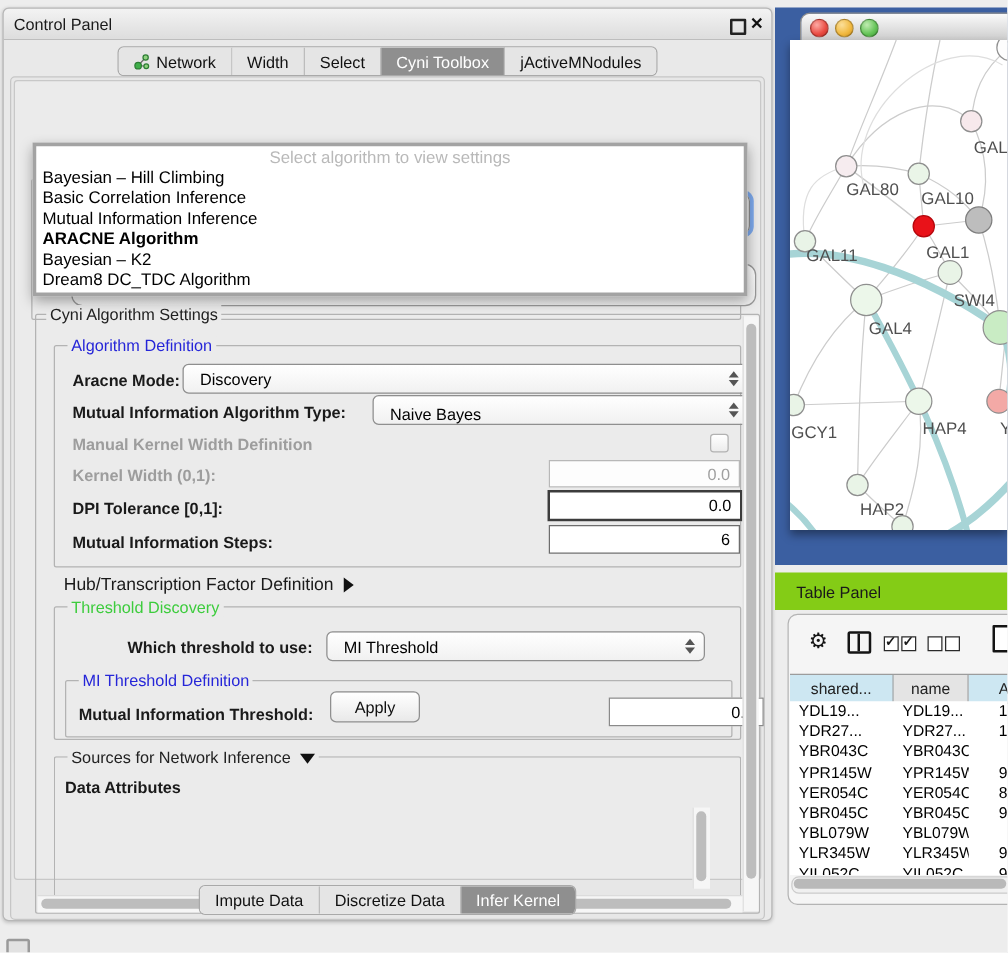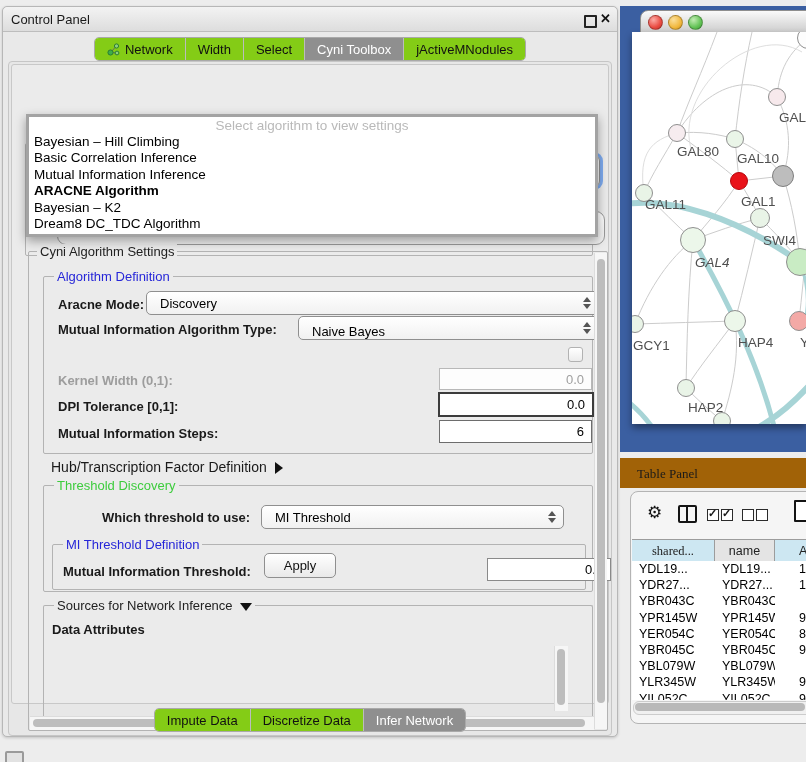--- a/index.html
+++ b/index.html
@@ -14,21 +14,21 @@
                border-bottom:1px solid #bdbdbd;border-radius:5px 5px 0 0;}
   #cp-title{left:8px;top:5px;font-size:13px;color:#1a1a1a;}
   #cp-float{left:581px;top:8px;width:9px;height:9px;border:2px solid #222;border-radius:1px;}
   #cp-close{left:597px;top:4px;font-size:13px;font-weight:bold;color:#111;}
   #cp-close::before{content:"✕";}
 
   
   .segbar{display:flex;height:22px;border:1px solid #a9a9a9;border-radius:5px;background:#fff;
           overflow:hidden;font-size:13px;}
   .seg{display:flex;align-items:center;gap:5px;padding:0 12px;border-right:1px solid #bcbcbc;
-       background:#84cc16;color:#111;white-space:nowrap;}
+       background:#e5e5e5;color:#111;white-space:nowrap;}
   .seg:last-child{border-right:none;}
   .seg.sel{background:#8f8f8f;color:#fff;}
   #top-tabs{left:0;right:0;top:30px;display:flex;justify-content:center;}
   #bottom-tabs{left:0;right:0;top:701px;display:flex;justify-content:center;}
   .neticon{display:inline-flex;width:13px;height:13px;}
 
   
   #cp-outer{left:5px;top:54px;width:602px;height:673px;background:#e7e7e7;
             border:1px solid #c6c6c6;border-radius:4px;}
   #cp-inner{left:8px;top:57px;width:596px;height:638px;background:#ebebeb;
@@ -112,21 +112,21 @@
   .tlight{position:absolute;top:4px;width:13px;height:13px;border-radius:50%;border:1px solid rgba(0,0,0,.25);}
   #tl-red{left:7px;background:radial-gradient(circle at 35% 30%,#fcaba5,#ea4b42 60%,#b93228);}
   #tl-yellow{left:27px;background:radial-gradient(circle at 35% 30%,#fbdf9a,#f1b83e 60%,#c78d1d);}
   #tl-green{left:47px;background:radial-gradient(circle at 35% 30%,#c1ecb2,#63c356 60%,#3f9636);}
   #net-canvas{left:632px;top:32px;width:174px;height:392px;background:#fff;overflow:hidden;
       box-shadow:0 4px 7px rgba(0,0,0,.4);}
   .node{position:absolute;border-radius:50%;border:1px solid #8f8f8f;box-sizing:border-box;}
   .node-label{position:absolute;font-size:13.5px;color:#4f4f4f;white-space:nowrap;}
 
   
-  #tp-titlebar{left:620px;top:458px;width:186px;height:30px;background:#a16207;font-family:Liberation Serif, serif;}
+  #tp-titlebar{left:620px;top:458px;width:186px;height:30px;background:#84cc16;}
   #tp-title{left:17px;top:8px;font-size:13px;color:#1a1a1a;}
   #tp-panel{left:630px;top:491px;width:186px;height:231px;background:#f5f5f5;
             border:1px solid #b4b4b4;border-radius:8px;}
   .tbicon{position:absolute;color:#141414;}
   #tb-gear{left:16px;top:10px;font-size:17px;}
   #tb-gear::before{content:"⚙";}
   #tb-columns{left:47px;top:13px;width:15px;height:14px;border:2px solid #141414;border-radius:2px;}
   #tb-columns::before{content:"";position:absolute;left:6px;top:0;width:2px;height:14px;background:#141414;}
   .cbx{position:absolute;top:17px;width:10px;height:10px;border:1.5px solid #2a2a2a;background:#fff;}
   .cbx.on::before{content:"✓";position:absolute;left:0px;top:-3px;font-size:11px;font-weight:bold;color:#1a1a1a;}
@@ -221,20 +221,21 @@
             <span>Discovery</span>
             <span class="spinner"></span>
           </div>
 
           <span class="lab" style="left:14px;top:45px;">Mutual Information Algorithm Type:</span>
           <div class="combo" style="left:254px;top:39px;width:286px;height:22px;align-items:flex-end;">
             <span>Naive Bayes</span>
             <span class="spinner"></span>
           </div>
 
+          <span class="lab dis" style="left:14px;top:71px;">Manual Kernel Width Definition</span>
           <div class="checkbox" style="left:524px;top:70px;"></div>
 
           <span class="lab dis" style="left:14px;top:96px;">Kernel Width (0,1):</span>
           <div class="field" style="left:395px;top:91px;width:144px;height:20px;border:1px solid #b8b8b8;color:#a0a0a0;background:#fdfdfd;">
             <span>0.0</span>
           </div>
 
           <span class="lab" style="left:14px;top:122px;">DPI Tolerance [0,1]:</span>
           <div class="field" style="left:394px;top:115px;width:145px;height:21px;border:2px solid #3c3c3c;">
             <span>0.0</span>
@@ -293,21 +294,21 @@
 
     <div id="bottom-tabs" class="abs">
       <div class="segbar" id="bottom-segbar">
           <div class="seg">
             <span>Impute Data</span>
           </div>
           <div class="seg">
             <span>Discretize Data</span>
           </div>
           <div class="seg sel">
-            <span>Infer Network</span>
+            <span>Infer Kernel</span>
           </div>
         </div>
     </div>
   </div>
 
   <div id="cp-corner-icon" class="abs"></div>
 
   <div id="net-desktop" class="abs"></div>
   <div id="net-titlebar" class="abs">
     <div id="tl-red" class="tlight"></div>
@@ -364,21 +365,21 @@
         <div class="node-label" style="left: 105px; top: 119px;">GAL10</div>
         <div class="node" style="left: 98px; top: 140px; width: 18px; height: 18px; background: rgb(233, 18, 25); border-color: rgb(181, 7, 13);"></div>
         <div class="node-label" style="left: 109px; top: 162px;">GAL1</div>
         <div class="node" style="left: 140px; top: 133px; width: 22px; height: 22px; background: rgb(189, 189, 189); border-color: rgb(126, 126, 126);"></div>
         <div class="node" style="left: 3px; top: 152px; width: 18px; height: 18px; background: rgb(233, 244, 231);"></div>
         <div class="node-label" style="left: 13px; top: 165px;">GAL11</div>
         <div class="node" style="left: 118px; top: 176px; width: 20px; height: 20px; background: rgb(233, 244, 231);"></div>
         <div class="node" style="left: 154px; top: 216px; width: 28px; height: 28px; background: rgb(201, 236, 196);"></div>
         <div class="node-label" style="left: 131px; top: 201px;">SWI4</div>
         <div class="node" style="left: 48px; top: 195px; width: 26px; height: 26px; background: rgb(236, 247, 234);"></div>
-        <div class="node-label" style="left: 63px; top: 223px; font-style: italic;">GAL4</div>
+        <div class="node-label" style="left: 63px; top: 223px;">GAL4</div>
         <div class="node" style="left: -6px; top: 283px; width: 18px; height: 18px; background: rgb(233, 244, 231);"></div>
         <div class="node-label" style="left: 1px; top: 306px;">GCY1</div>
         <div class="node" style="left: 92px; top: 278px; width: 22px; height: 22px; background: rgb(236, 247, 234);"></div>
         <div class="node-label" style="left: 106px; top: 303px;">HAP4</div>
         <div class="node" style="left: 157px; top: 279px; width: 20px; height: 20px; background: rgb(243, 169, 166);"></div>
         <div class="node-label" style="left: 168px; top: 303px;">Y</div>
         <div class="node" style="left: 45px; top: 347px; width: 18px; height: 18px; background: rgb(233, 244, 231);"></div>
         <div class="node-label" style="left: 56px; top: 368px;">HAP2</div>
         <div class="node" style="left: 81px; top: 380px; width: 18px; height: 18px; background: rgb(233, 244, 231);"></div>
       </div>
@@ -390,21 +391,21 @@
   <div id="tp-panel" class="abs">
     <div id="tb-gear" class="tbicon abs"></div>
     <div id="tb-columns" class="abs"></div>
     <div id="cb1" class="cbx on"></div>
     <div id="cb2" class="cbx on"></div>
     <div id="cb3" class="cbx"></div>
     <div id="cb4" class="cbx"></div>
     <div id="tb-doc" class="abs"></div>
 
     <div id="tp-header">
-        <div class="hcell" style="width: 83px; background: rgb(205, 231, 242); font-family: Liberation Serif, serif;">shared...</div>
+        <div class="hcell" style="width: 83px; background: rgb(205, 231, 242);">shared...</div>
         <div class="hcell" style="width: 60px; background: rgb(228, 228, 228);">name</div>
         <div class="hcell" style="width: 120px; background: rgb(205, 231, 242); text-align: left; padding-left: 24px;">A</div>
       </div>
     <div id="tp-body">
         <div class="trow">
           <div class="tcell" style="width: 83px;">YDL19...</div>
           <div class="tcell" style="width: 60px;">YDL19...</div>
           <div class="tcell" style="width: 120px; padding-left: 24px;">13</div>
         </div>
         <div class="trow">

